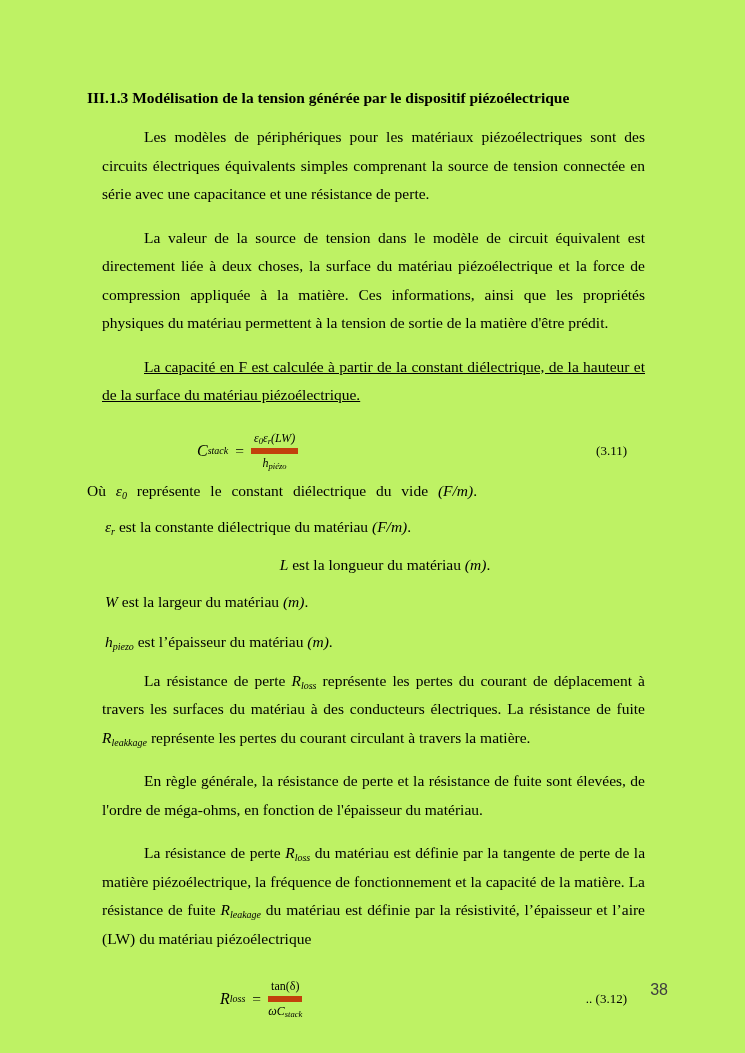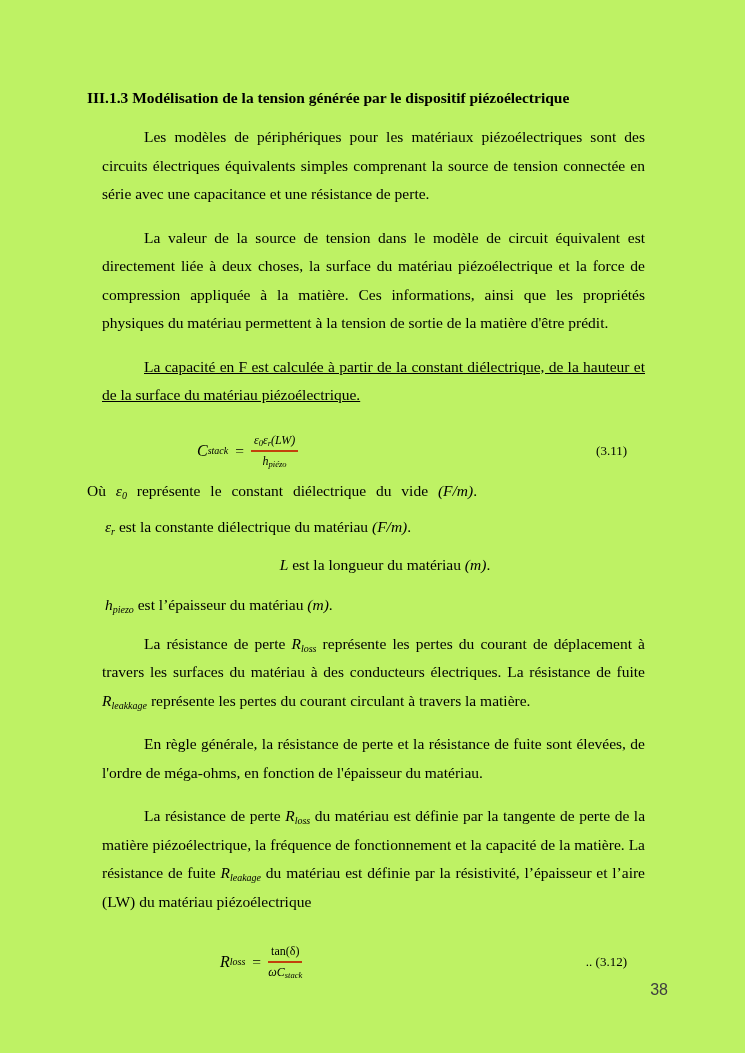--- a/index.html
+++ b/index.html
@@ -62,21 +62,21 @@
   .eq-rel { margin: 0 7px; }
   .frac {
     display: inline-block;
     vertical-align: middle;
     text-align: center;
     font-size: 12px;
     line-height: 1.25;
   }
   .frac .num {
     display: block;
-    border-bottom: 2px solid #c2410c;
+    border-bottom: 6px solid #c2410c;
     padding: 0 3px 2px 3px;
   }
   .frac .den { display: block; padding-top: 2px; }
   .frac sub.msub { font-size: 8.5px; vertical-align: -2px; }
   .eq-label {
     margin-left: auto;
     margin-right: 33px;
     font-size: 13px;
   }
 
@@ -126,20 +126,21 @@
         </span>
       <span class="eq-label">(3.11)</span>
     </div>
 
     <p class="def def1"><span>Où </span><span class="mi">ε</span><sub class="msub">0</sub><span> représente le constant diélectrique du vide </span><span class="mi">(F/m)</span><span>.</span></p>
 
     <p class="def def2"><span class="mi">ε</span><sub class="msub">r</sub><span> est la constante diélectrique du matériau </span><span class="mi">(F/m)</span><span>.</span></p>
 
     <p class="def def3"><span class="mi">L</span><span> est la longueur du matériau </span><span class="mi">(m)</span><span>.</span></p>
 
+    <p class="def def4"><span class="mi">W</span><span> est la largeur du matériau </span><span class="mi">(m)</span><span>.</span></p>
 
     <p class="def def5"><span class="mi">h</span><sub class="msub">piezo</sub><span> est l’épaisseur du matériau </span><span class="mi">(m)</span><span>.</span></p>
 
     <p class="body indent p4"><span>La résistance de perte </span><span class="mi">R</span><sub class="msub">loss</sub><span> représente les pertes du courant de déplacement à travers les surfaces du matériau à des conducteurs électriques. La résistance de fuite </span><span class="mi">R</span><sub class="msub">leakkage</sub><span> représente les pertes du courant circulant à travers la matière.</span></p>
 
     <p class="body indent p5">En règle générale, la résistance de perte et la résistance de fuite sont élevées, de l'ordre de méga-ohms, en fonction de l'épaisseur du matériau.</p>
 
     <p class="body indent p6"><span>La résistance de perte </span><span class="mi">R</span><sub class="msub">loss</sub><span> du matériau est définie par la tangente de perte de la matière piézoélectrique, la fréquence de fonctionnement et la capacité de la matière. La résistance de fuite </span><span class="mi">R</span><sub class="msub">leakage</sub><span> du matériau est définie par la résistivité, l’épaisseur et l’aire (LW) du matériau piézoélectrique</span></p>
 
     <div class="eq-row eq2">

